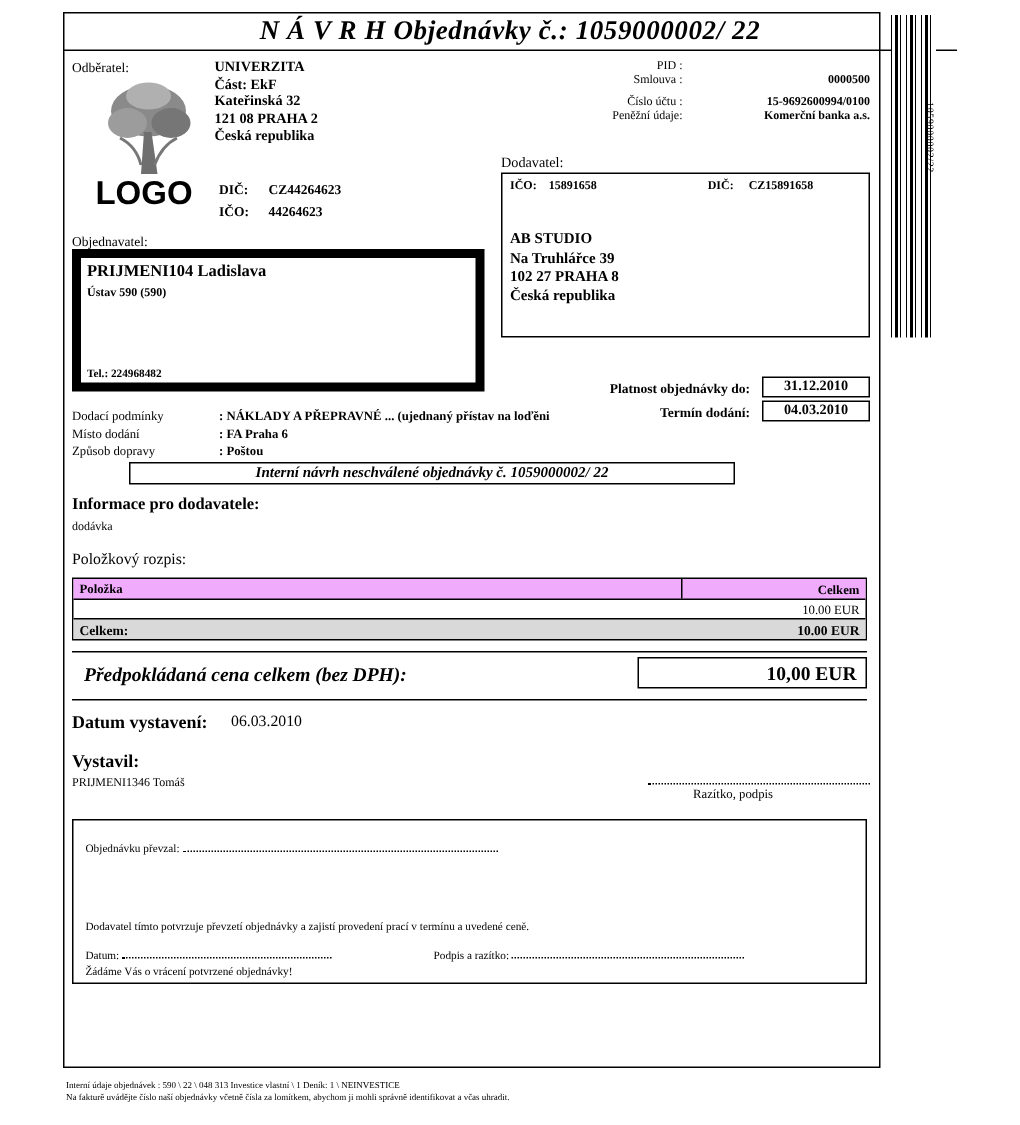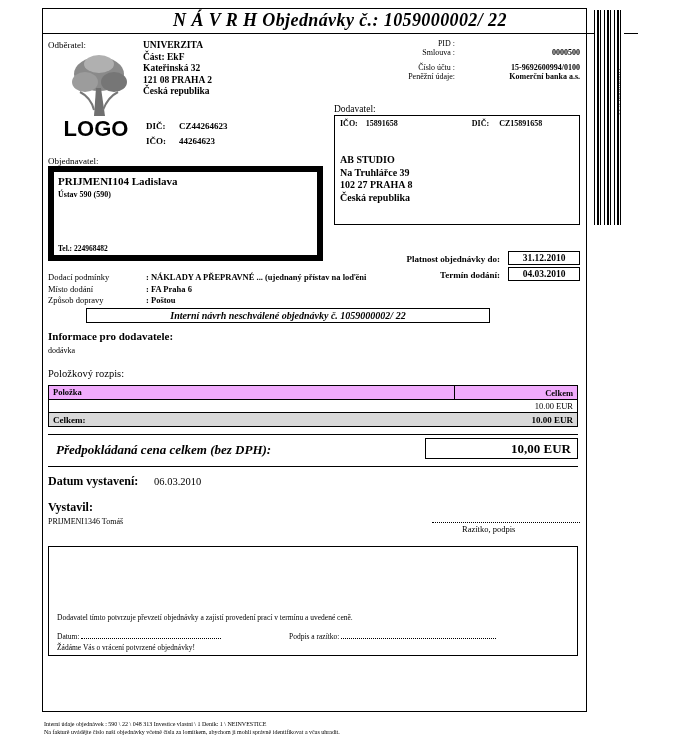--- a/index.html
+++ b/index.html
@@ -332,20 +332,24 @@
   <div class="price-line2"></div>
 
   <div class="dat-lbl">Datum vystavení:</div>
   <div class="dat-val">06.03.2010</div>
   <div class="vyst-lbl">Vystavil:</div>
   <div class="vyst-val">PRIJMENI1346 Tomáš</div>
   <div class="sign-dots"></div>
   <div class="sign-lbl">Razítko, podpis</div>
 
   <div class="bot-box">
+    <div class="bb1">
+      <span>Objednávku převzal:</span>
+      <span class="dots-long" style="width:210px"></span>
+    </div>
     <div class="bb2">Dodavatel tímto potvrzuje převzetí objednávky a zajistí provedení prací v termínu a uvedené ceně.</div>
     <div class="bb3">
       <span>Datum:</span>
       <span class="dots-long" style="width:140px"></span>
     </div>
     <div class="bb4">
       <span>Podpis a razítko:</span>
       <span class="dots-long" style="width:155px"></span>
     </div>
     <div class="bb5">Žádáme Vás o vrácení potvrzené objednávky!</div>

